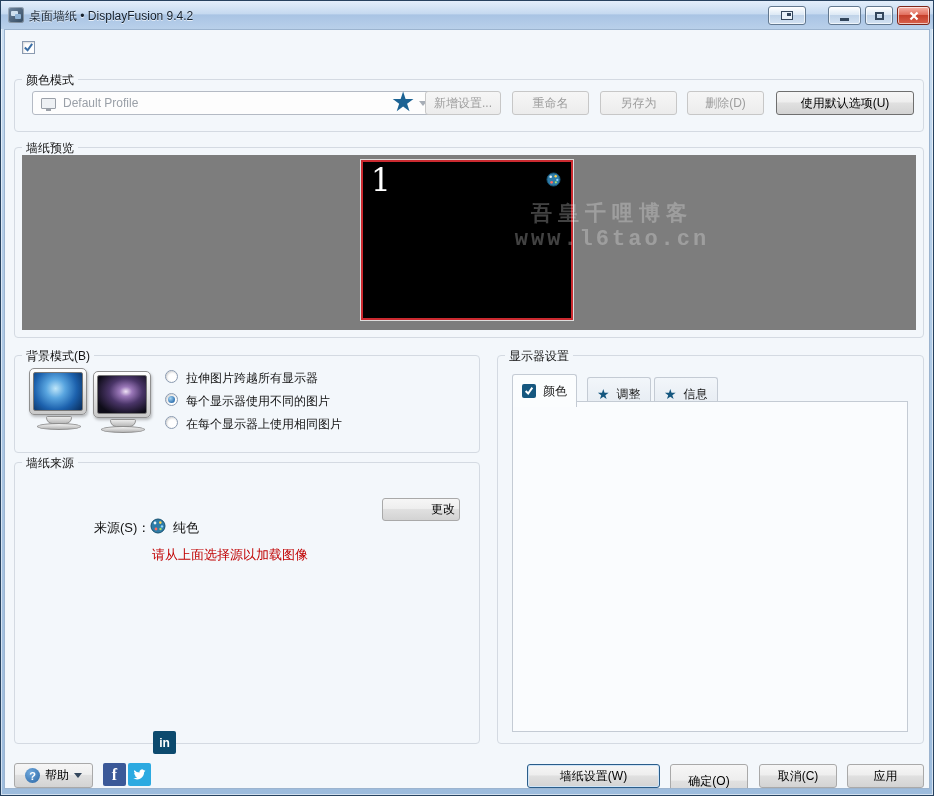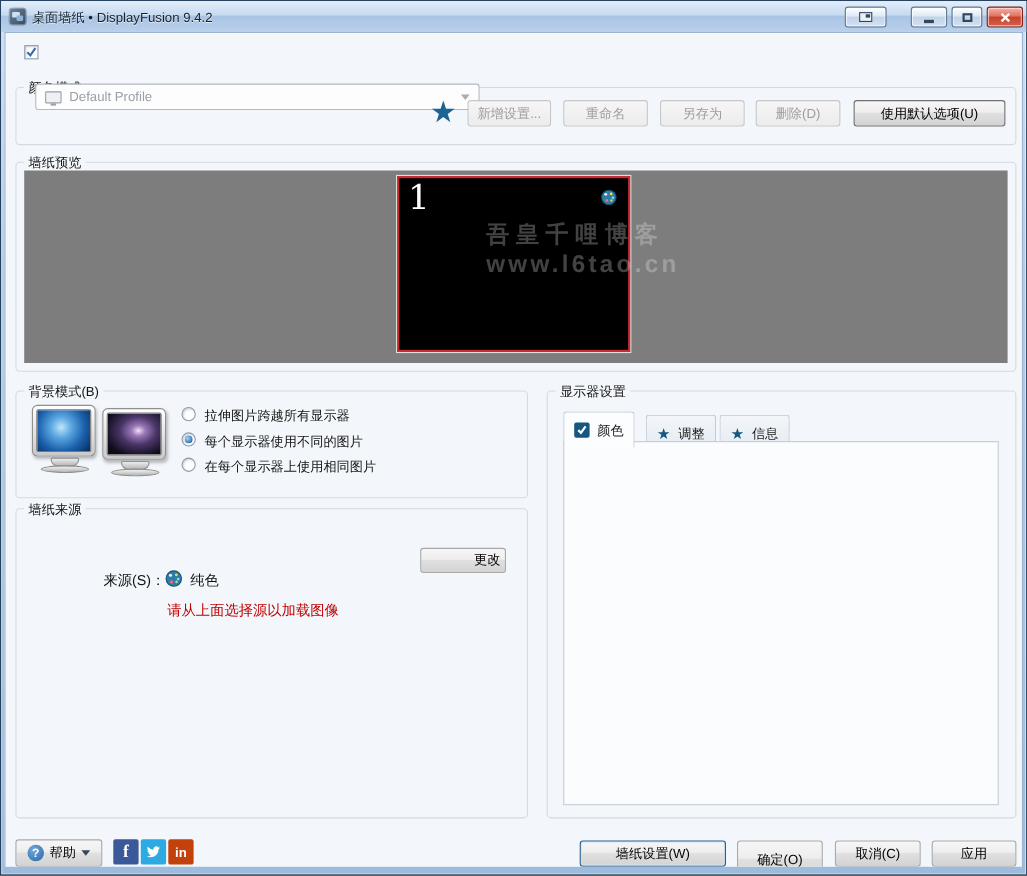--- a/index.html
+++ b/index.html
@@ -50,23 +50,23 @@
   .combo{position:absolute;border:1px solid #b4bac4;border-radius:3px;background:#fdfdfd;
     display:flex;align-items:center;padding:0 8px;gap:7px;color:#9aa0a8;}
   .combo .caret{margin-left:auto;width:0;height:0;border-left:4px solid transparent;border-right:4px solid transparent;border-top:5px solid #a7adb6;}
   .mini-mon{width:15px;height:11px;border:1px solid #9aa0a8;border-radius:1px;position:relative;background:#eef1f4;}
   .mini-mon::after{content:"";position:absolute;left:4px;bottom:-3px;width:5px;height:2px;background:#9aa0a8;}
   .star-big{position:absolute;font-size:27px;line-height:24px;color:#1c6394;}
   
   .preview-canvas{position:absolute;background:#7d7d7d;}
   .monitor1{position:absolute;background:#000;border:2px solid #cb2a30;outline:1px solid rgba(255,255,255,.75);}
   .monitor1 .num{position:absolute;left:8px;top:0px;color:#fff;font-family:"DejaVu Serif","Liberation Serif",serif;font-size:31px;}
-  .watermark{position:absolute;text-align:left;color:rgba(255,255,255,.26);font-weight:bold;pointer-events:none;z-index:3;}
+  .watermark{position:absolute;text-align:center;color:rgba(255,255,255,.26);font-weight:bold;pointer-events:none;z-index:3;}
   .watermark .l1{font-size:21px;letter-spacing:6px;}
-  .watermark .l2{font-size:22px;letter-spacing:3px;font-family:Liberation Sans, sans-serif;}
+  .watermark .l2{font-size:22px;letter-spacing:3px;font-family:Liberation Mono, monospace;}
   
   .art-mon{position:absolute;width:58px;height:47px;background:linear-gradient(180deg,#ffffff,#c9c9c9);border:1px solid #8f8f8f;border-radius:5px;padding:3px;box-shadow:1px 2px 3px rgba(0,0,0,.25);}
   .art-scr{width:100%;height:100%;border-radius:2px;border:1px solid #777;}
   .art-earth{background:radial-gradient(circle at 45% 42%,#bfe6f9 0%,#5aa6e0 28%,#1c61ad 62%,#082a57 100%);}
   .art-galaxy{background:radial-gradient(ellipse at 58% 42%,#efe2f5 0%,#9a77b8 16%,#4a3568 42%,#0e0c18 80%);}
   .art-stand{position:absolute;width:26px;height:8px;background:linear-gradient(180deg,#ececec,#b9b9b9);border:1px solid #909090;border-radius:2px 2px 8px 8px;}
   .art-base{position:absolute;width:44px;height:7px;background:linear-gradient(180deg,#f2f2f2,#b5b5b5);border:1px solid #8f8f8f;border-radius:50%;}
   
   .tab{position:absolute;border:1px solid #c4cbd4;border-bottom:none;border-radius:3px 3px 0 0;
     background:linear-gradient(180deg,#f2f6fa,#e4eaf1);display:flex;align-items:center;gap:7px;padding:16px 9px;font-size:12px;}
@@ -127,21 +127,21 @@
 
     <span class="checkbox" style="left:17px;top:11px;">
       <svg width="11" height="11" viewBox="0 0 12 12">
           <path d="M2 6l3 3 5-7" stroke="#3a6ea5" stroke-width="2.2" fill="none"></path>
         </svg>
     </span>
 
     <div class="group" style="left:9px;top:49px;width:910px;height:53px;"></div>
     <span class="glabel" style="left:17px;top:42px;">颜色模式</span>
 
-    <div class="combo" style="left:27px;top:46px;width:404px;height:24px;">
+    <div class="combo" style="left:27px;top:61px;width:404px;height:24px;">
       <span class="mini-mon"></span>
       <span>Default Profile</span>
       <span class="caret"></span>
     </div>
     <span class="star-big" style="left:386px;top:60px;">★</span>
 
     <div class="btn disabled" style="left:420px;top:61px;width:76px;height:24px;">
         <span>新增设置...</span>
       </div>
     <div class="btn disabled" style="left:507px;top:61px;width:77px;height:24px;">
@@ -319,21 +319,21 @@
       <span class="qcircle">?</span>
       <span>帮助</span>
       <span class="caret-dk"></span>
     </div>
     <div class="social" style="left:98px;top:733px;background:#3b5998;font-family:'Liberation Serif',serif;font-size:16px;">f</div>
     <div class="social" style="left:123px;top:733px;background:#2caae1;">
       <svg width="15" height="15" viewBox="0 0 24 24">
           <path fill="#fff" d="M22 5.8c-.7.3-1.5.5-2.3.6.8-.5 1.4-1.3 1.7-2.2-.8.5-1.6.8-2.5 1a4 4 0 0 0-6.9 3.6A11.3 11.3 0 0 1 3.8 4.6a4 4 0 0 0 1.2 5.3c-.6 0-1.2-.2-1.8-.5 0 1.9 1.4 3.6 3.2 4-.6.2-1.2.2-1.8.1.5 1.6 2 2.8 3.7 2.8A8 8 0 0 1 2 18a11.3 11.3 0 0 0 6.1 1.8c7.3 0 11.3-6 11.3-11.3v-.5c.8-.6 1.5-1.3 2-2.2z"></path>
         </svg>
     </div>
-    <div class="social" style="left:148px;top:733px;background:#c2410c;font-size:12px;">in</div>
+    <div class="social" style="left:148px;top:701px;background:#0c4a6e;font-size:12px;">in</div>
 
     <div class="btn focused" style="left:522px;top:734px;width:133px;height:24px;">
         <span>墙纸设置(W)</span>
       </div>
     <div class="btn" style="left:665px;top:734px;width:78px;height:35px;">
         <span>确定(O)</span>
       </div>
     <div class="btn" style="left:754px;top:734px;width:78px;height:24px;">
         <span>取消(C)</span>
       </div>

